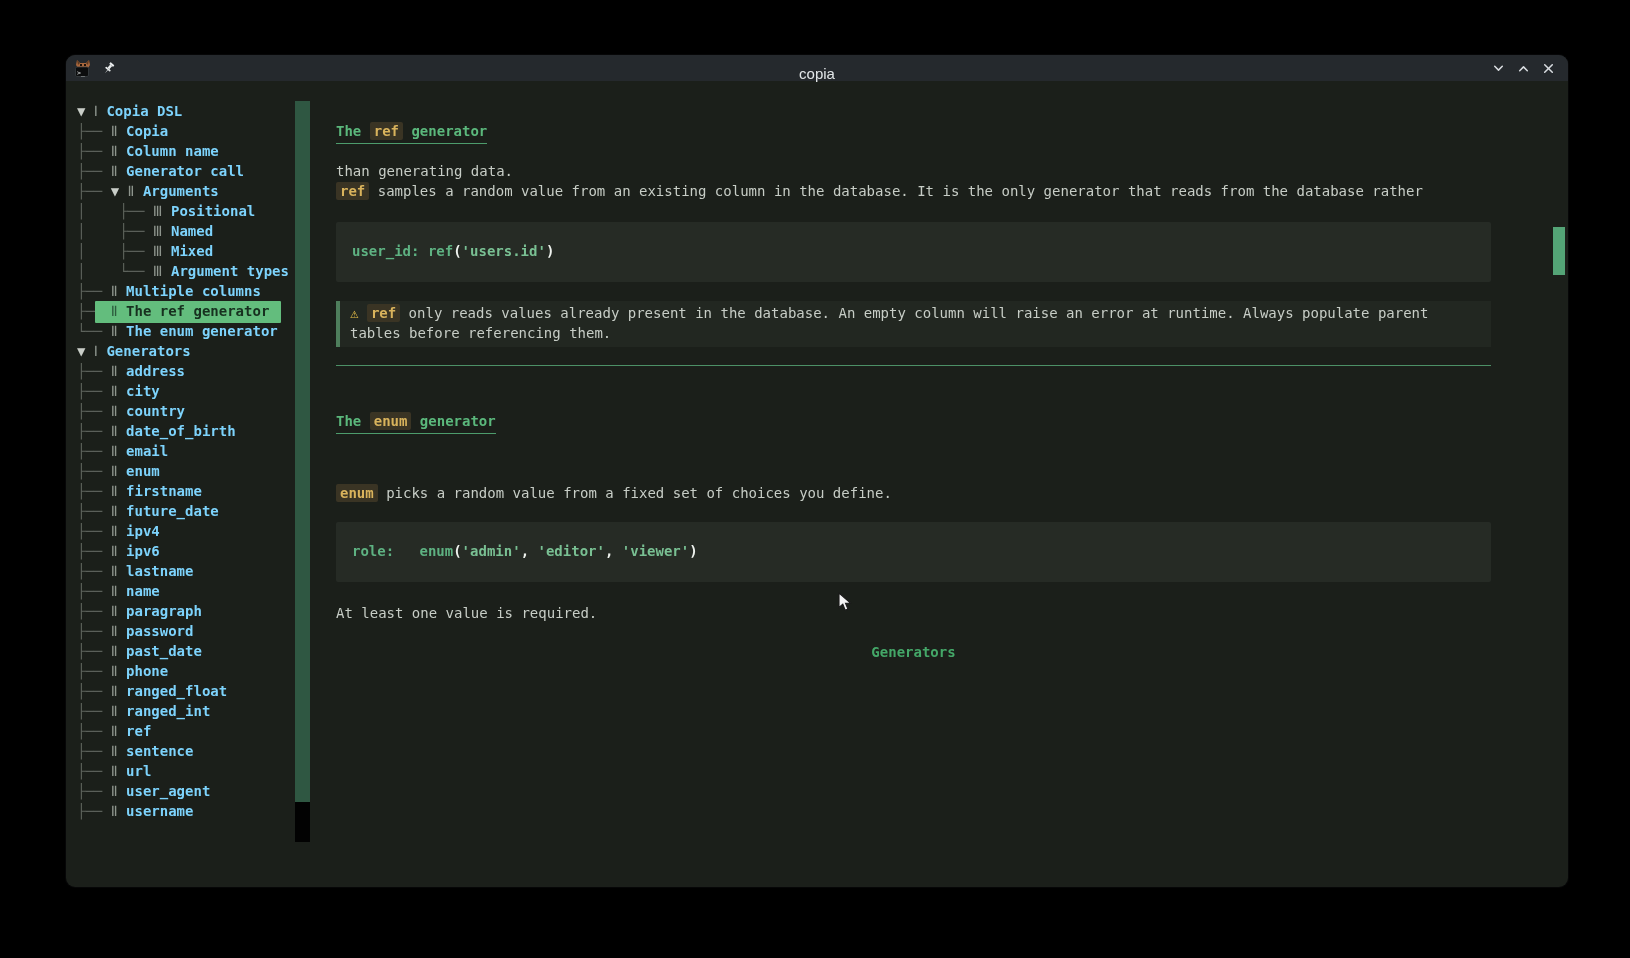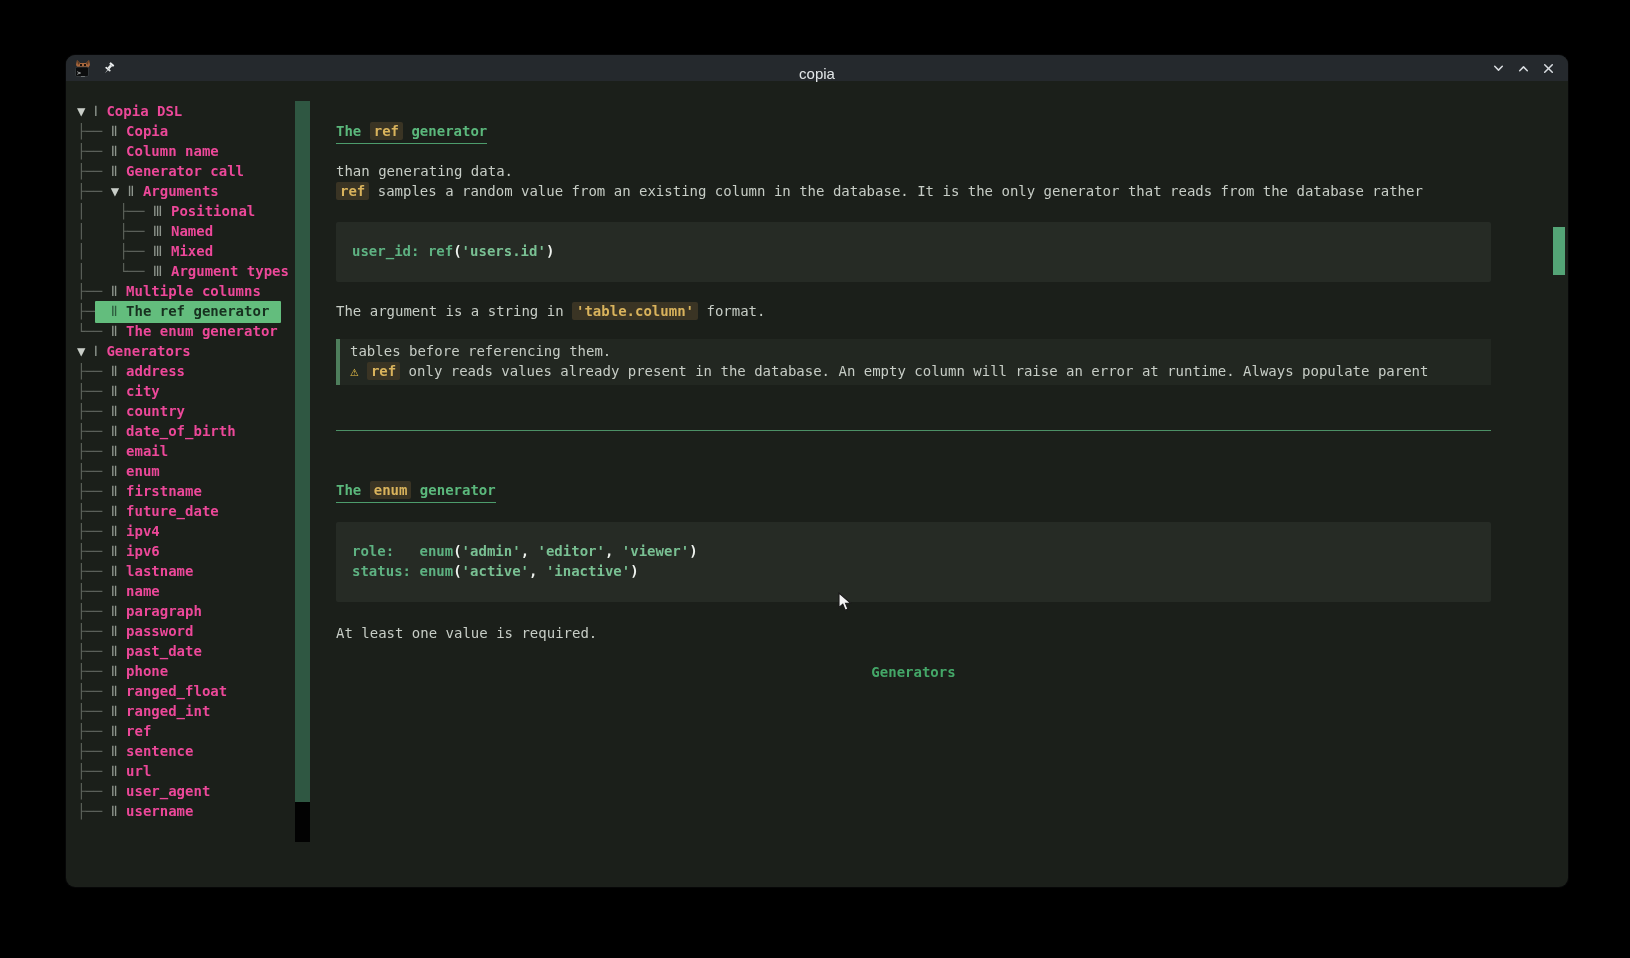--- a/index.html
+++ b/index.html
@@ -24,21 +24,21 @@
   
   .wbody{flex:1 1 auto;display:flex;position:relative;overflow:hidden;}
 
   
   .sidebar{flex:0 0 246px;position:relative;}
   .tree{padding:20px 0 0 11px;}
   .trow{height:20px;line-height:20px;font-size:14px;white-space:pre;}
   .tprefix{color:#5d635c;}
   .tarrow{color:#c9cec8;}
   .tnum{color:#8e958d;}
-  .tlabel{color:#ec4899;font-weight:700;}
+  .tlabel{color:#7dd3fc;font-weight:700;}
   .twrap.sel{background:#63bd7d;border-radius:1px;padding:2px 12px 4px 16px;margin-left:-16px;}
   .twrap.sel .tnum{color:#2c5c3d;}
   .twrap.sel .tlabel{color:#17301f;}
   .sb-scroll{position:absolute;left:229px;top:20px;width:15px;height:741px;}
   .sb-thumb{position:absolute;left:0;top:0;width:15px;height:701px;background:#2f5742;}
   .sb-rest{position:absolute;left:0;top:701px;width:15px;height:40px;background:#020202;}
 
   
   .main{flex:1 1 auto;position:relative;padding:40px 0 0 24px;overflow:hidden;}
   .content{width:1155px;}
@@ -175,32 +175,31 @@
     <div class="main">
       <div class="content">
           <div><span class="heading"><span class="ptext">The </span><span class="chip">ref</span><span class="ptext"> generator</span></span></div>
           <div>
             <div class="pline"><span class="ptext">than generating data.</span></div>
             <div class="pline"><span class="chip">ref</span><span class="ptext"> samples a random value from an existing column in the database. It is the only generator that reads from the database rather</span></div>
           </div>
           <div class="codeblock">
             <div class="cline"><span class="c-key">user_id:</span><span class="c-plain"> </span><span class="c-fn">ref</span><span class="c-paren">(</span><span class="c-str">'users.id'</span><span class="c-paren">)</span></div>
           </div>
-          <div>
-            <div class="pline"><span class="ptext">The argument is a string in </span><span class="chip">'table.column'</span><span class="ptext"> format.</span></div>
-          </div>
           <div class="warning">
+            <div class="wline"><span class="wicon">⚠</span><span class="ptext"> </span><span class="chip">ref</span><span class="ptext"> only reads values already present in the database. An empty column will raise an error at runtime. Always populate parent</span></div>
             <div class="wline"><span class="ptext">tables before referencing them.</span></div>
-            <div class="wline"><span class="wicon">⚠</span><span class="ptext"> </span><span class="chip">ref</span><span class="ptext"> only reads values already present in the database. An empty column will raise an error at runtime. Always populate parent</span></div>
           </div>
           <div class="hrline"></div>
           <div><span class="heading"><span class="ptext">The </span><span class="chip">enum</span><span class="ptext"> generator</span></span></div>
+          <div>
+            <div class="pline"><span class="chip">enum</span><span class="ptext"> picks a random value from a fixed set of choices you define.</span></div>
+          </div>
           <div class="codeblock">
             <div class="cline"><span class="c-key">role:</span><span class="c-plain">   </span><span class="c-fn">enum</span><span class="c-paren">(</span><span class="c-str">'admin'</span><span class="c-paren">, </span><span class="c-str">'editor'</span><span class="c-paren">, </span><span class="c-str">'viewer'</span><span class="c-paren">)</span></div>
-            <div class="cline"><span class="c-key">status:</span><span class="c-plain"> </span><span class="c-fn">enum</span><span class="c-paren">(</span><span class="c-str">'active'</span><span class="c-paren">, </span><span class="c-str">'inactive'</span><span class="c-paren">)</span></div>
           </div>
           <div>
             <div class="pline"><span class="ptext">At least one value is required.</span></div>
           </div>
           <div class="center-head">Generators</div>
         </div>
     </div>
 
     <div class="main-scroll"></div>
   </div>

